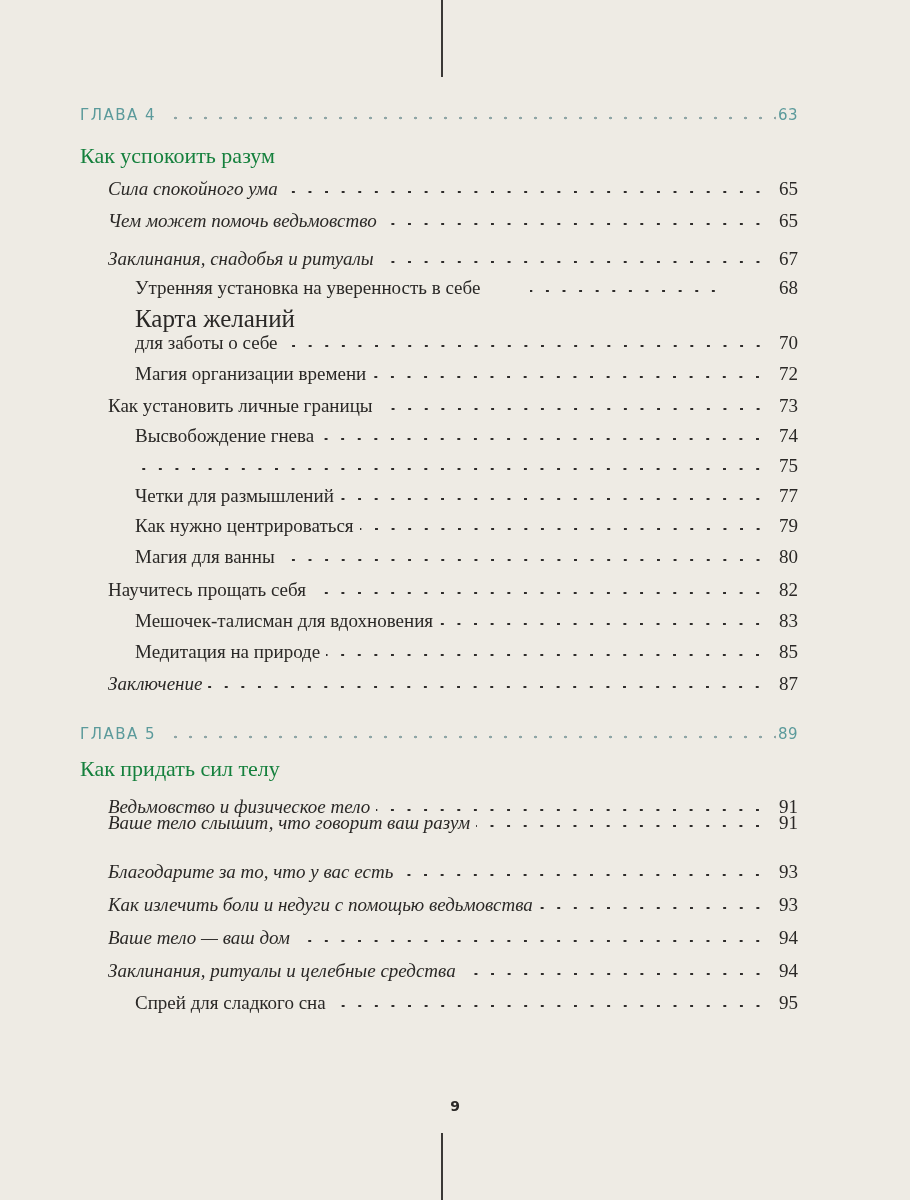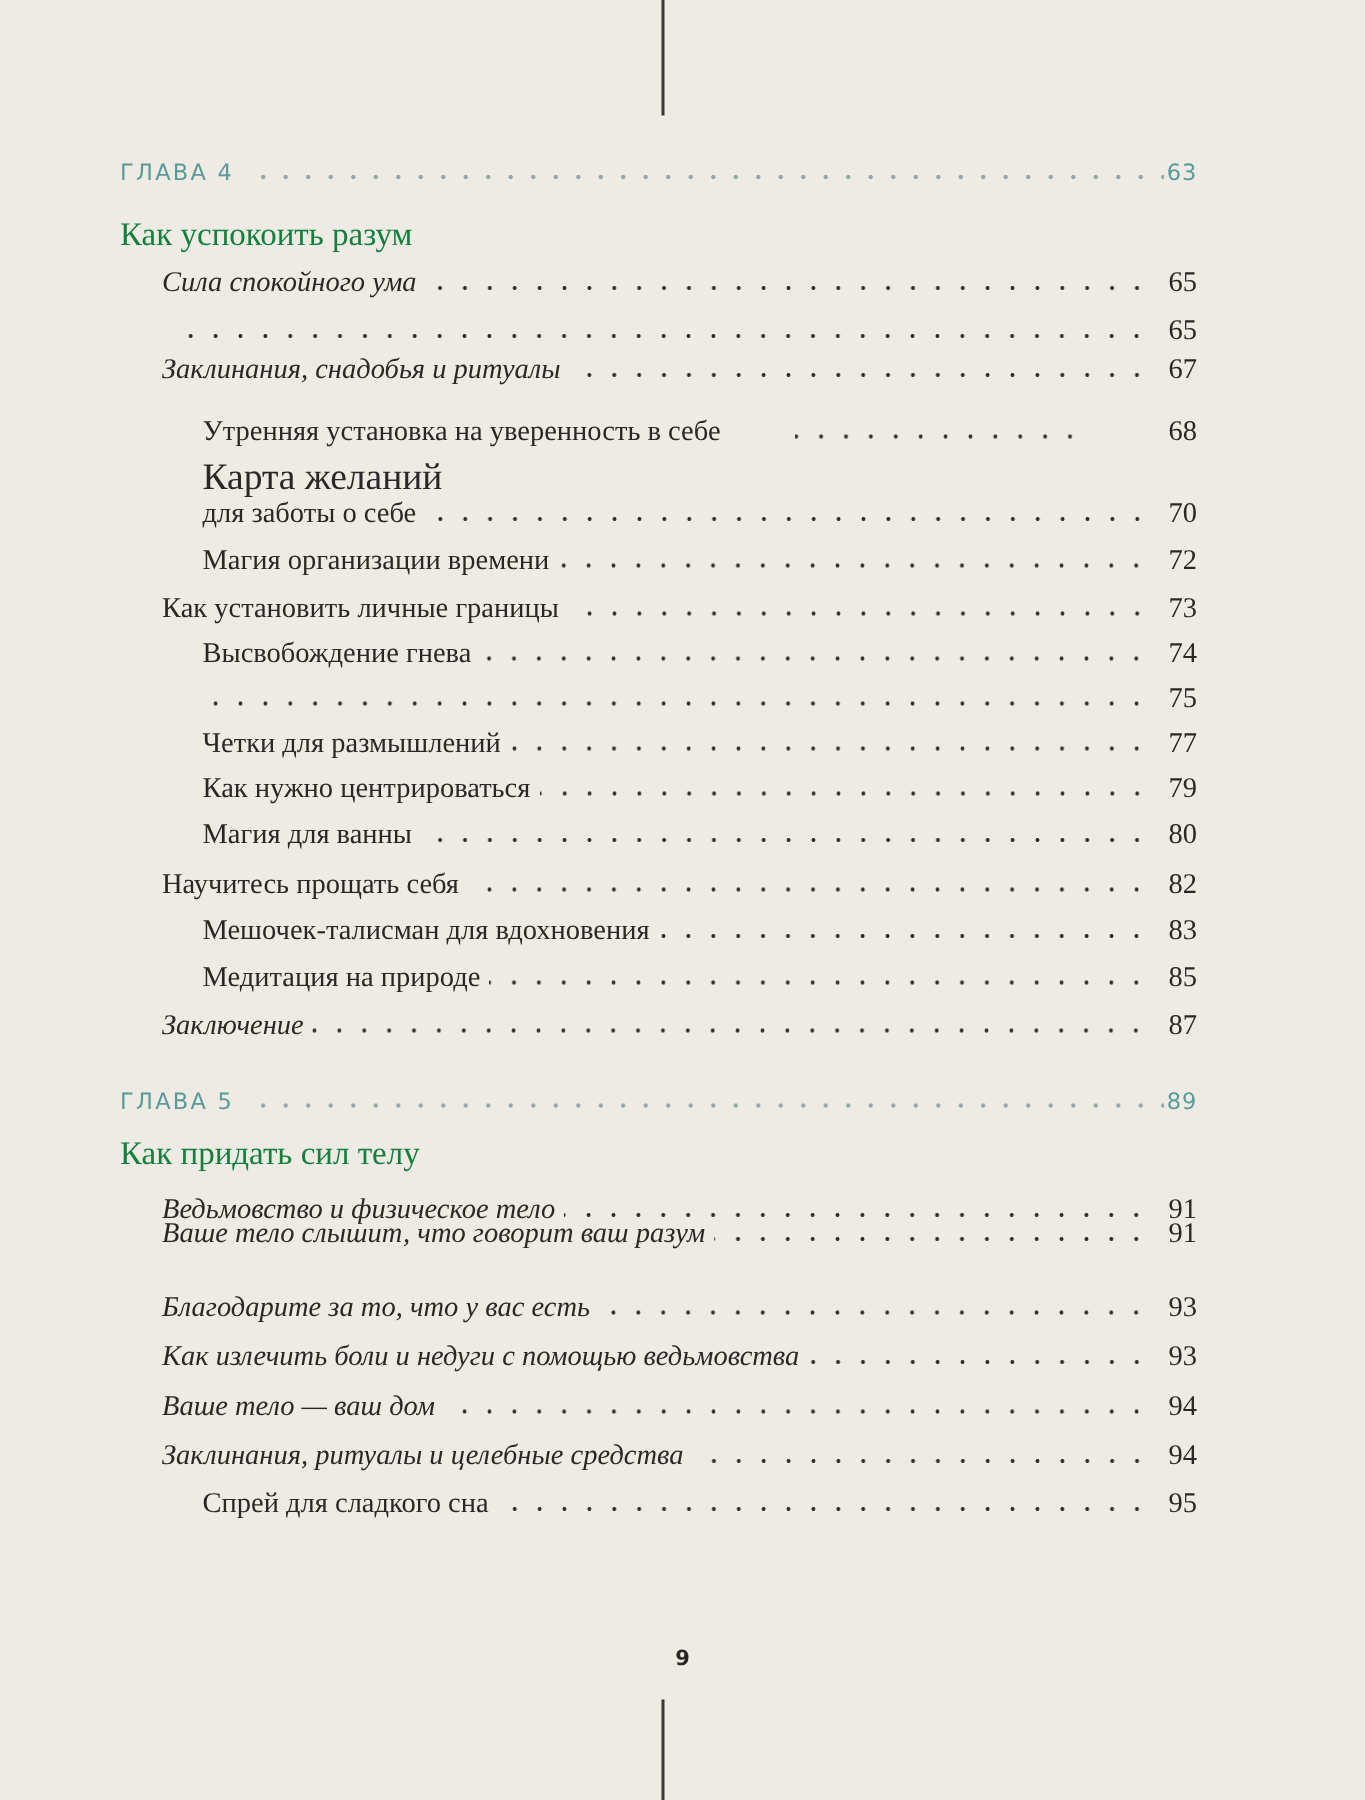--- a/index.html
+++ b/index.html
@@ -127,24 +127,25 @@
     <span class="page">63</span>
   </div>
   <div class="chapter-title" style="top:143px;">Как успокоить разум</div>
 
   <div class="row entry lvl1 italic" style="top:178px;">
     <span class="label">Сила спокойного ума</span>
     <span class="leader"></span>
     <span class="page">65</span>
   </div>
   <div class="row entry lvl1 italic" style="top:210px;">
+    <span class="label">Чем может помочь ведьмовство</span>
     <span class="leader"></span>
     <span class="page">65</span>
   </div>
-  <div class="row entry lvl1 italic" style="top:236px;">
+  <div class="row entry lvl1 italic" style="top:248px;">
     <span class="label">Заклинания, снадобья и ритуалы</span>
     <span class="leader"></span>
     <span class="page">67</span>
   </div>
   <div class="row entry lvl2" style="top:277px;gap:44px;">
     <span class="label">Утренняя установка на уверенность в себе</span>
     <span class="leader"></span>
     <span class="page">68</span>
   </div>
   <div class="two-line-first" style="top:305px; left:55px;">Карта желаний</div>

